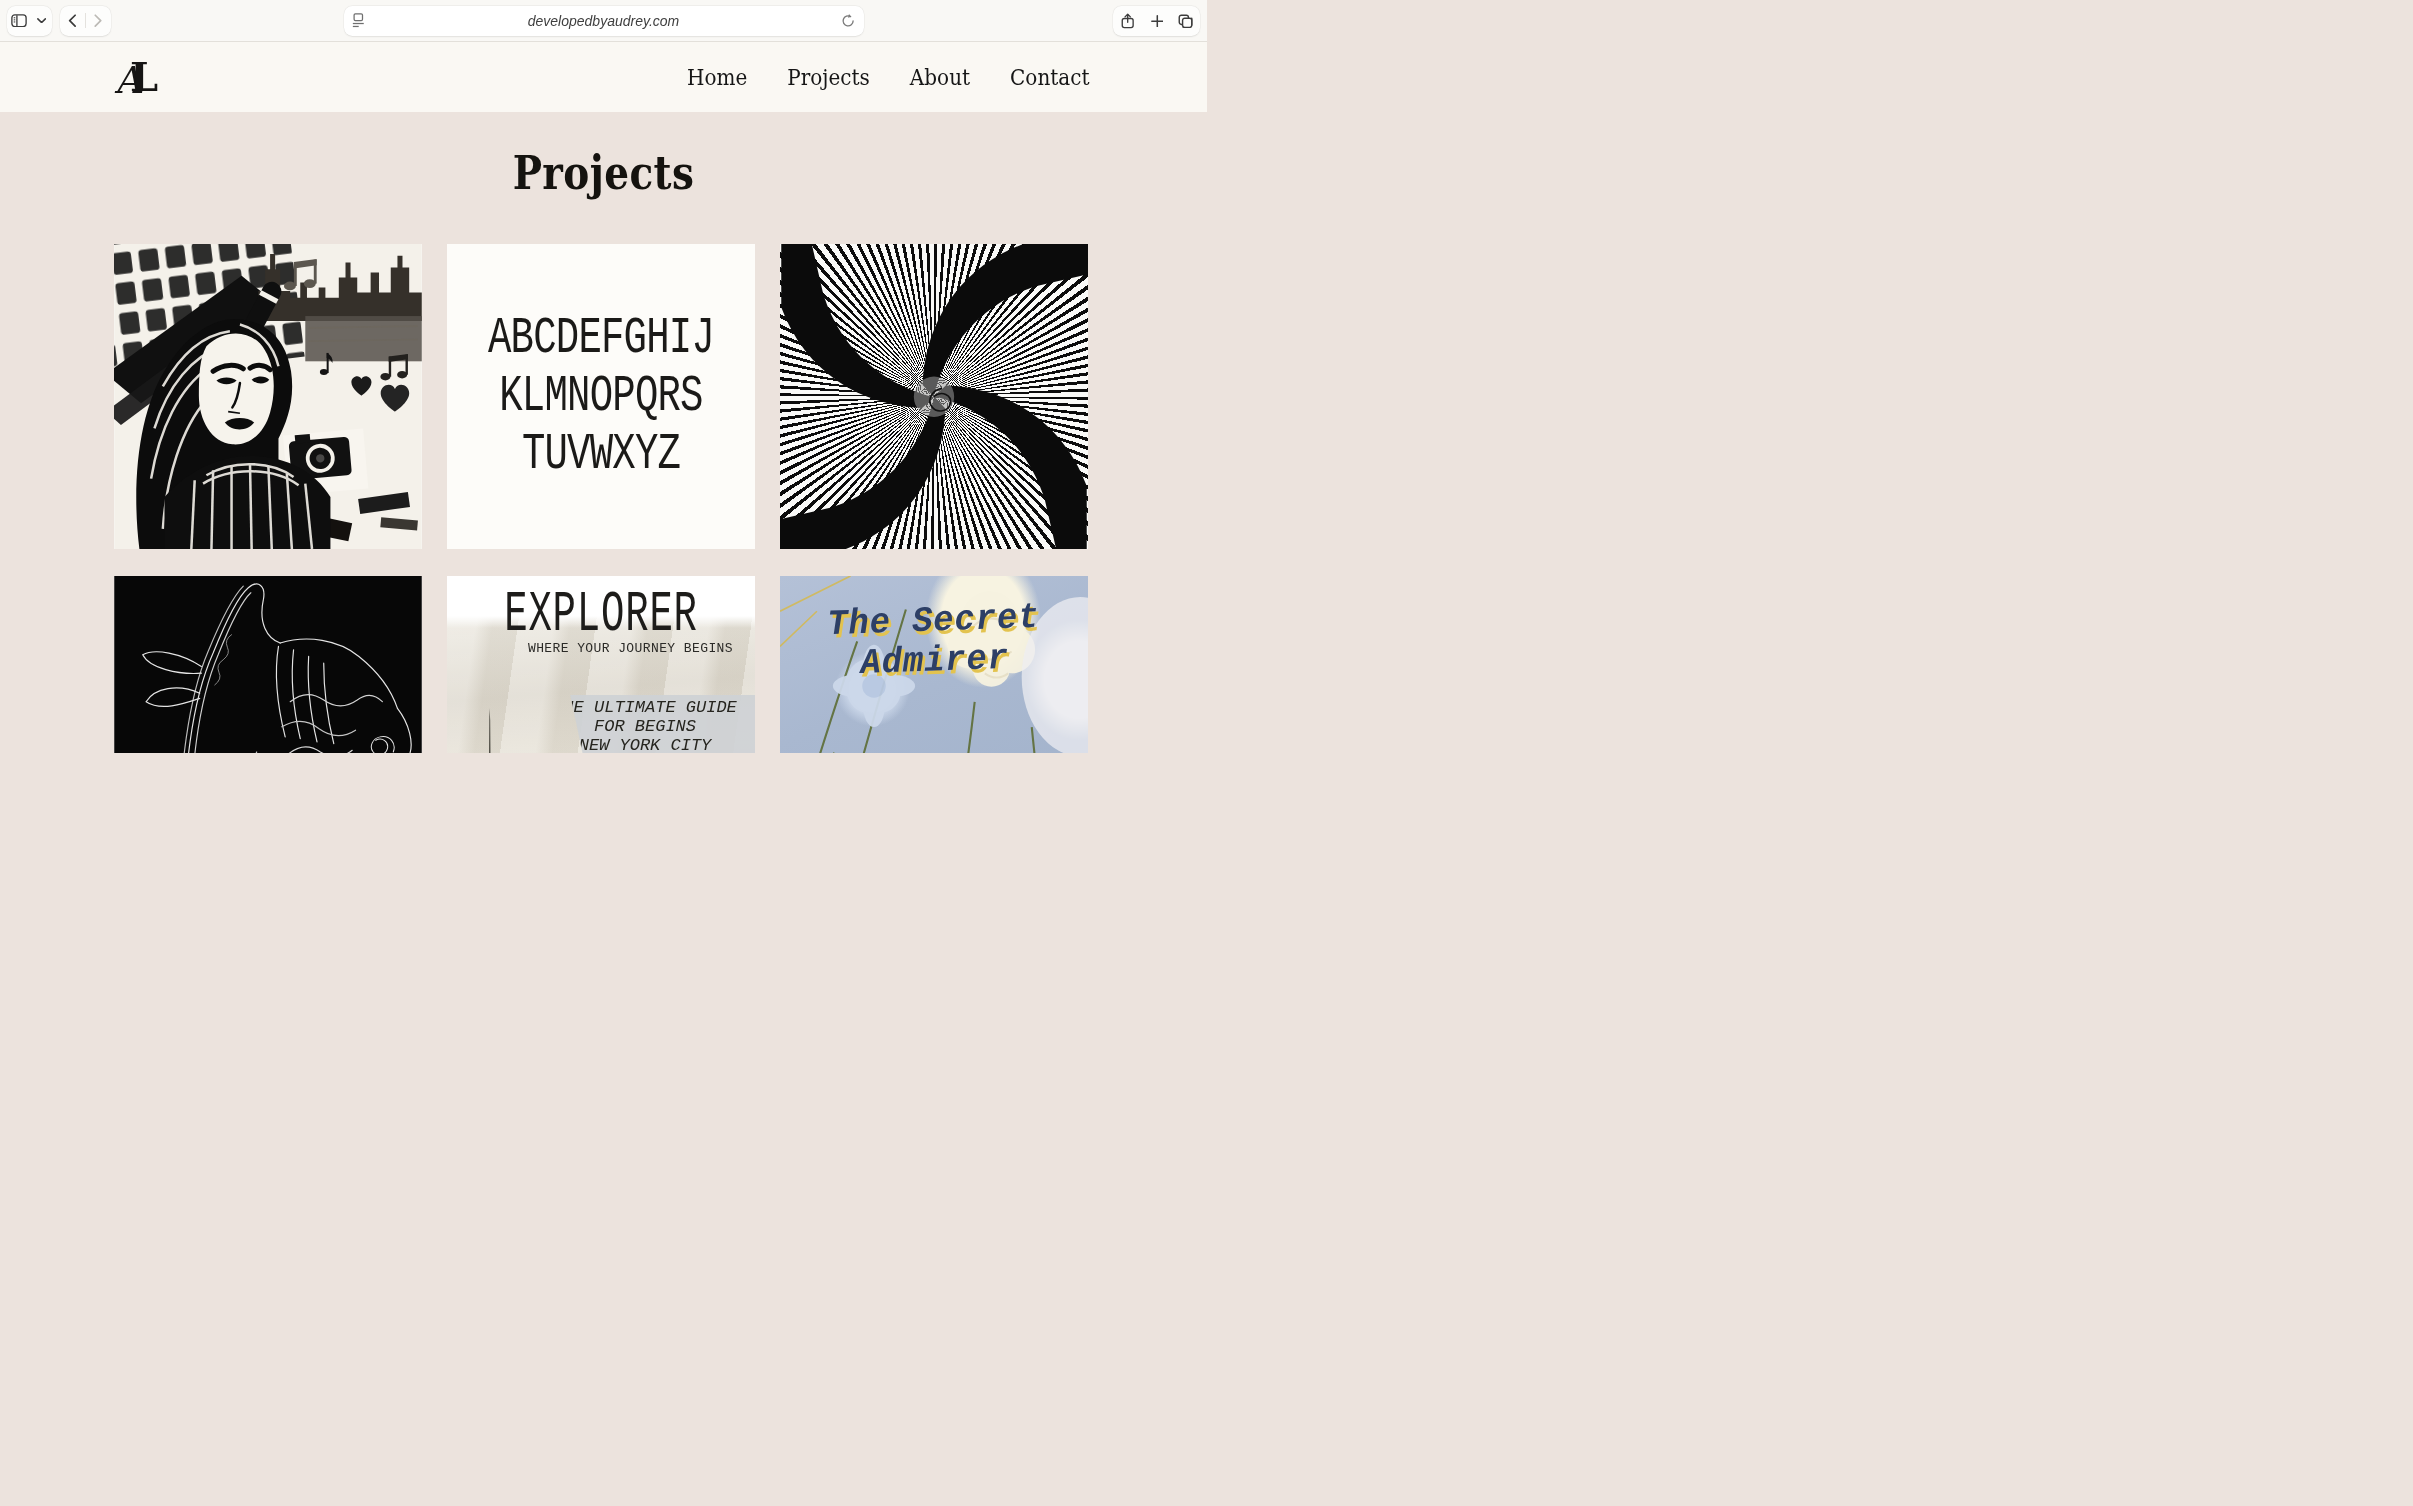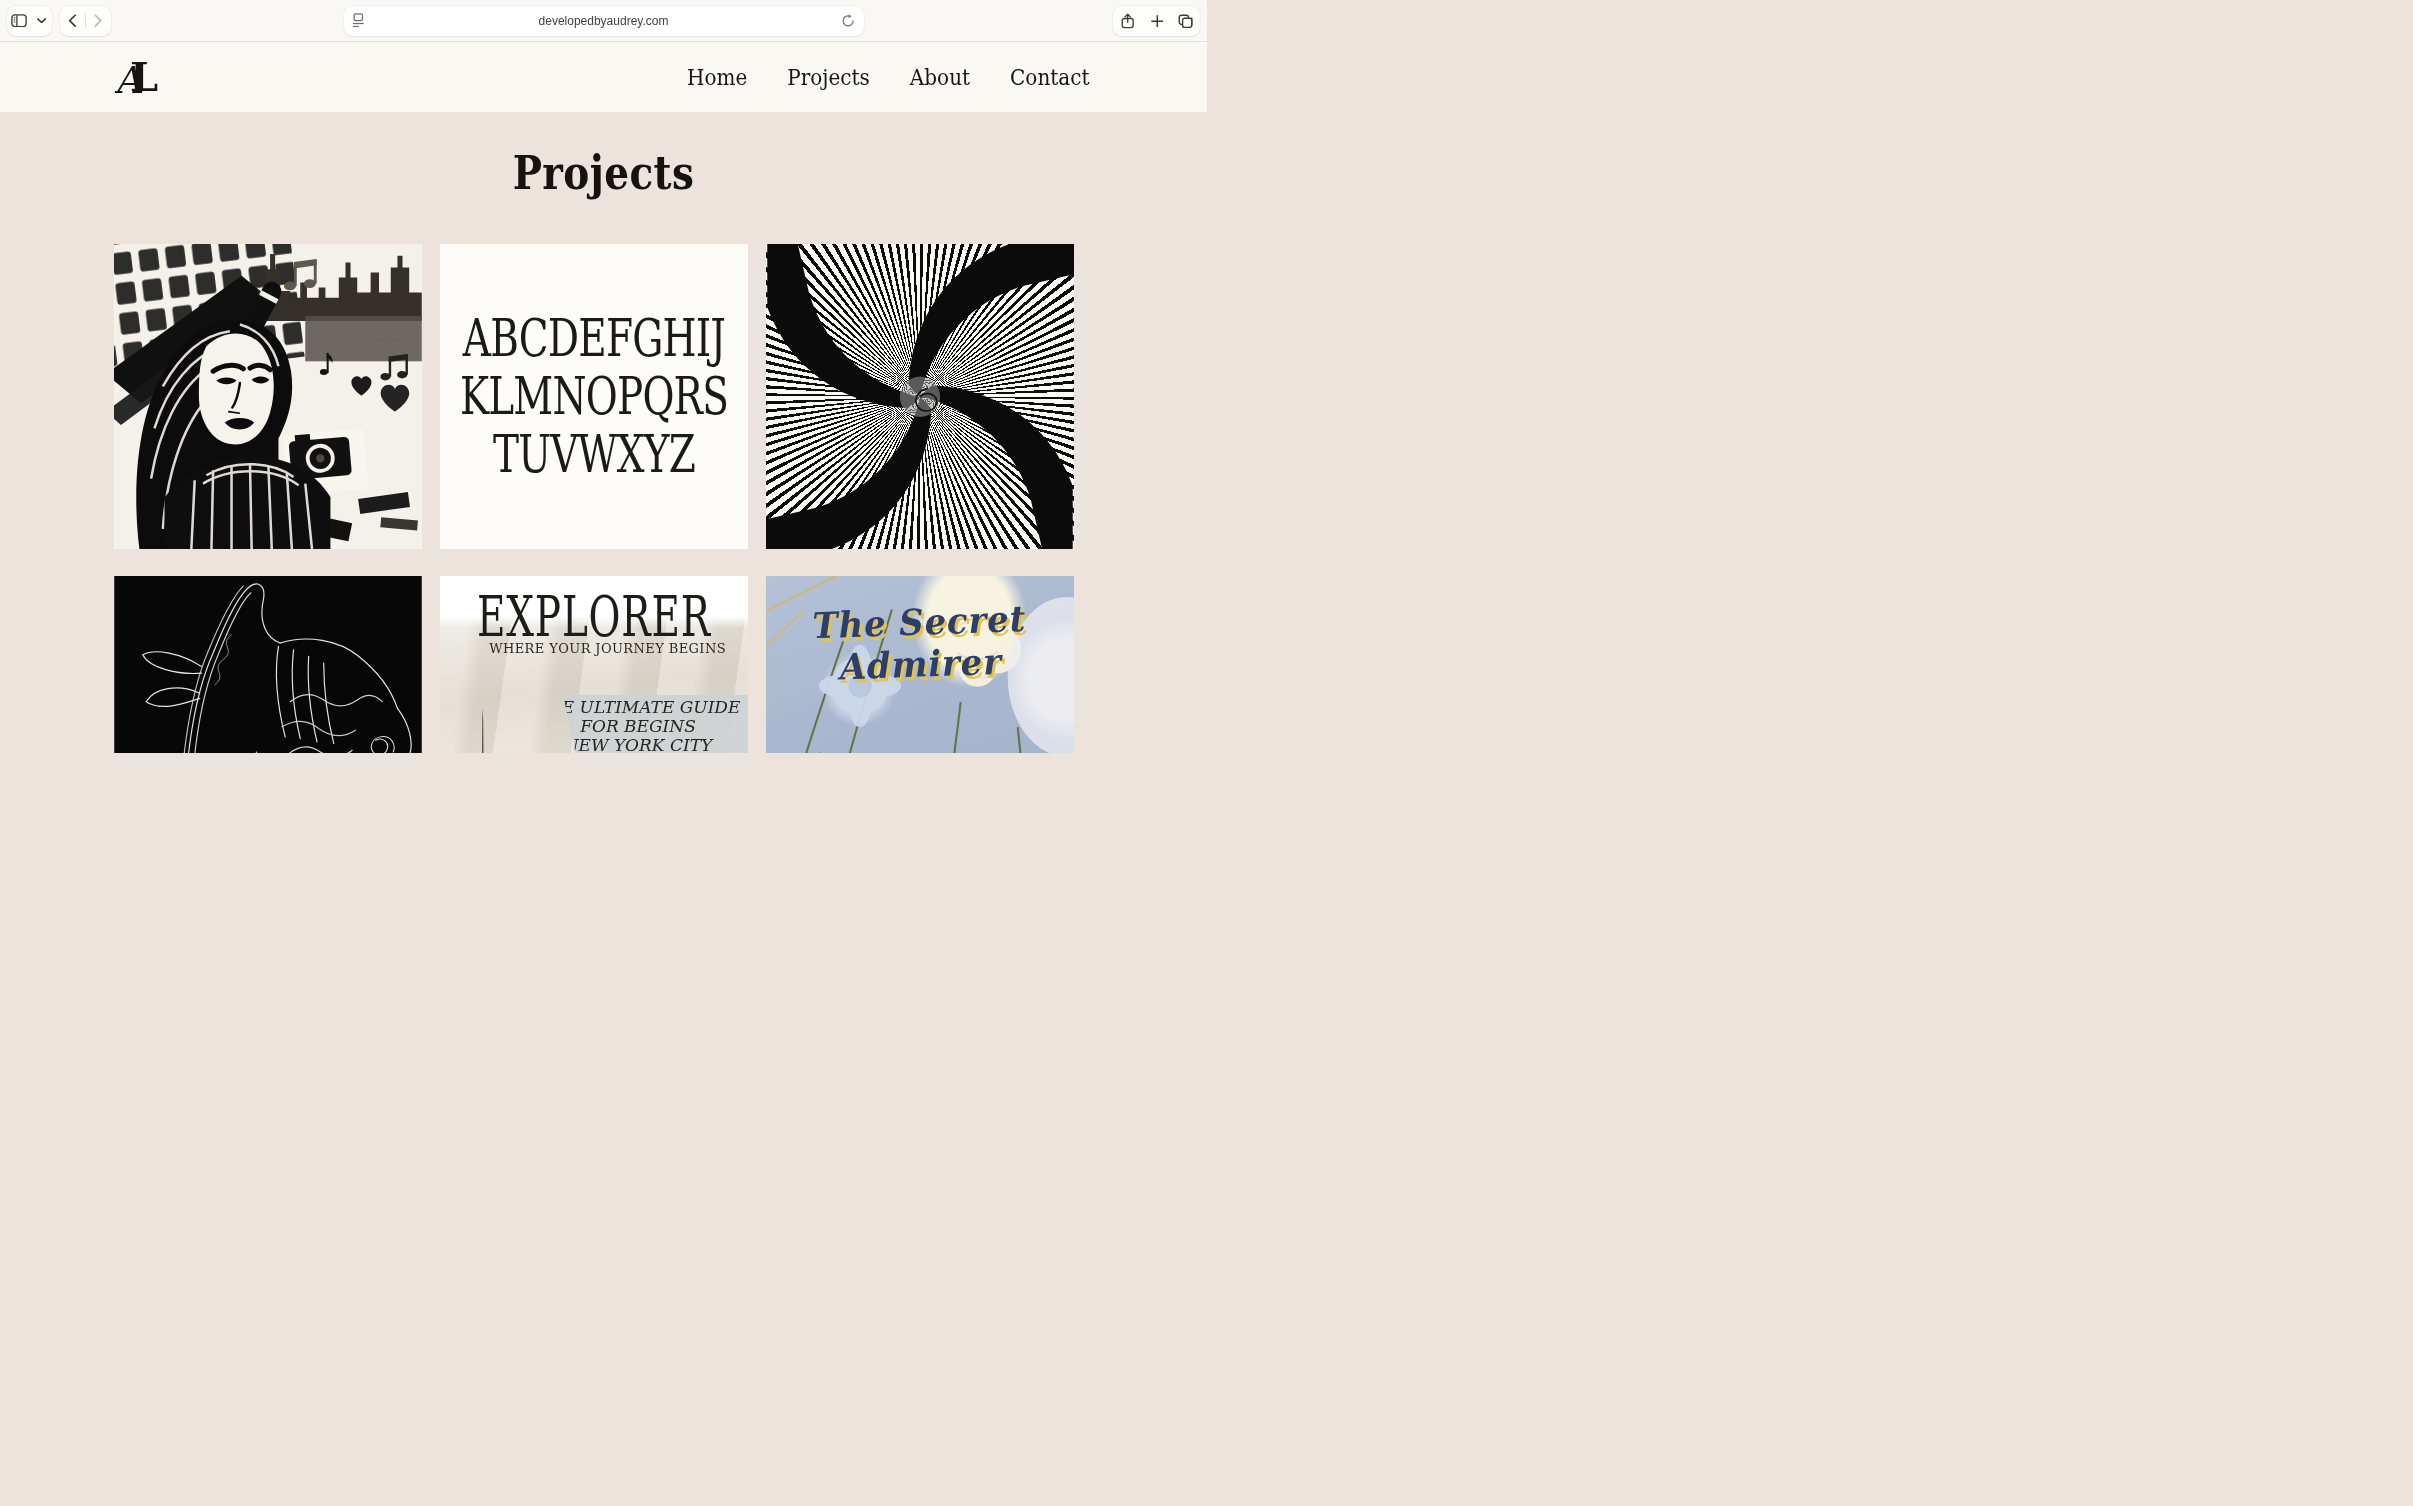--- a/index.html
+++ b/index.html
@@ -11,38 +11,38 @@
              display:flex; align-items:center; padding:0 6.7px; }
   .pill { background:#fdfdfc; border-radius:8.4px; height:30px; display:flex; align-items:center;
           box-shadow:0 0 0 0.4px rgba(0,0,0,.05), 0 0.8px 1.7px rgba(0,0,0,.08); }
   .pill + .pill { margin-left:8.4px; }
   .tbtn { width:25px; height:30px; display:flex; align-items:center; justify-content:center; cursor:pointer; }
   .tbtn svg { display:block; }
   .divider { width:0.8px; height:15px; background:#e4e2de; }
   .urlbar { position:absolute; left:50%; top:5.9px; transform:translateX(-50%); width:520px; height:30px;
             background:#ffffff; border-radius:8.4px; box-shadow:0 0 0 0.4px rgba(0,0,0,.05), 0 0.8px 1.7px rgba(0,0,0,.07);
             display:flex; align-items:center; justify-content:center; }
-  .url-text { font-family:"Liberation Sans",sans-serif; font-size:12px; color:#3f3f3f; }
+  .url-text { font-family:"Liberation Sans",sans-serif; font-size:14px; color:#3f3f3f;font-style:italic; }
   .url-left { position:absolute; left:8.4px; top:6.7px; }
   .url-right { position:absolute; right:8.4px; top:6.7px; }
   .actions { position:absolute; right:6.7px; top:5.9px; }
 
   
   .site-header { height:70px; background:#faf8f3; }
   .header-inner { width:972px; height:100%; margin:0 auto; display:flex; align-items:center; justify-content:space-between; }
   .logo { position:relative; width:54px; height:50px; color:#161514; cursor:pointer; }
   .logo .la { position:absolute; left:0; top:6.7px; font-size:37px; font-style:italic; font-weight:400; }
   .logo .ll { position:absolute; left:12.6px; top:0.8px; font-size:40px; font-weight:700; }
   .nav { display:flex; gap:40px; }
   .nav-item { font-size:20px; color:#161616; transform:scaleY(1.12); cursor:pointer; }
 
   
   .page-title { margin-top:37px; text-align:center; font-size:39px; font-weight:700; color:#15130f;
                 transform:scaleY(1.18); letter-spacing:0.4px; }
-  .grid { width:979px; margin:49px auto 0; display:grid; grid-template-columns:repeat(3,308px); gap:27px 18px; }
+  .grid { width:979px; margin:49px auto 0; display:grid; grid-template-columns:repeat(3,308px); gap:27px 25px;font-family:Liberation Mono, monospace; }
   .tile { width:308px; height:305px; overflow:hidden; position:relative; cursor:pointer; background:#fff; }
   .tile svg.art { display:block; width:308px; height:305px; }
 
   
   .alpha { background:#fdfcf9; display:flex; align-items:center; justify-content:center; }
   .alpha-lines { transform:scaleY(1.32); text-align:center; font-size:39px; line-height:44px;
                  letter-spacing:-0.8px; color:#1b1a18; }
 
   
   .spiral { background:repeating-conic-gradient(from 0deg at 50% 50%, #0c0c0c 0deg 1.2deg, #fafaf8 1.2deg 3deg); }

